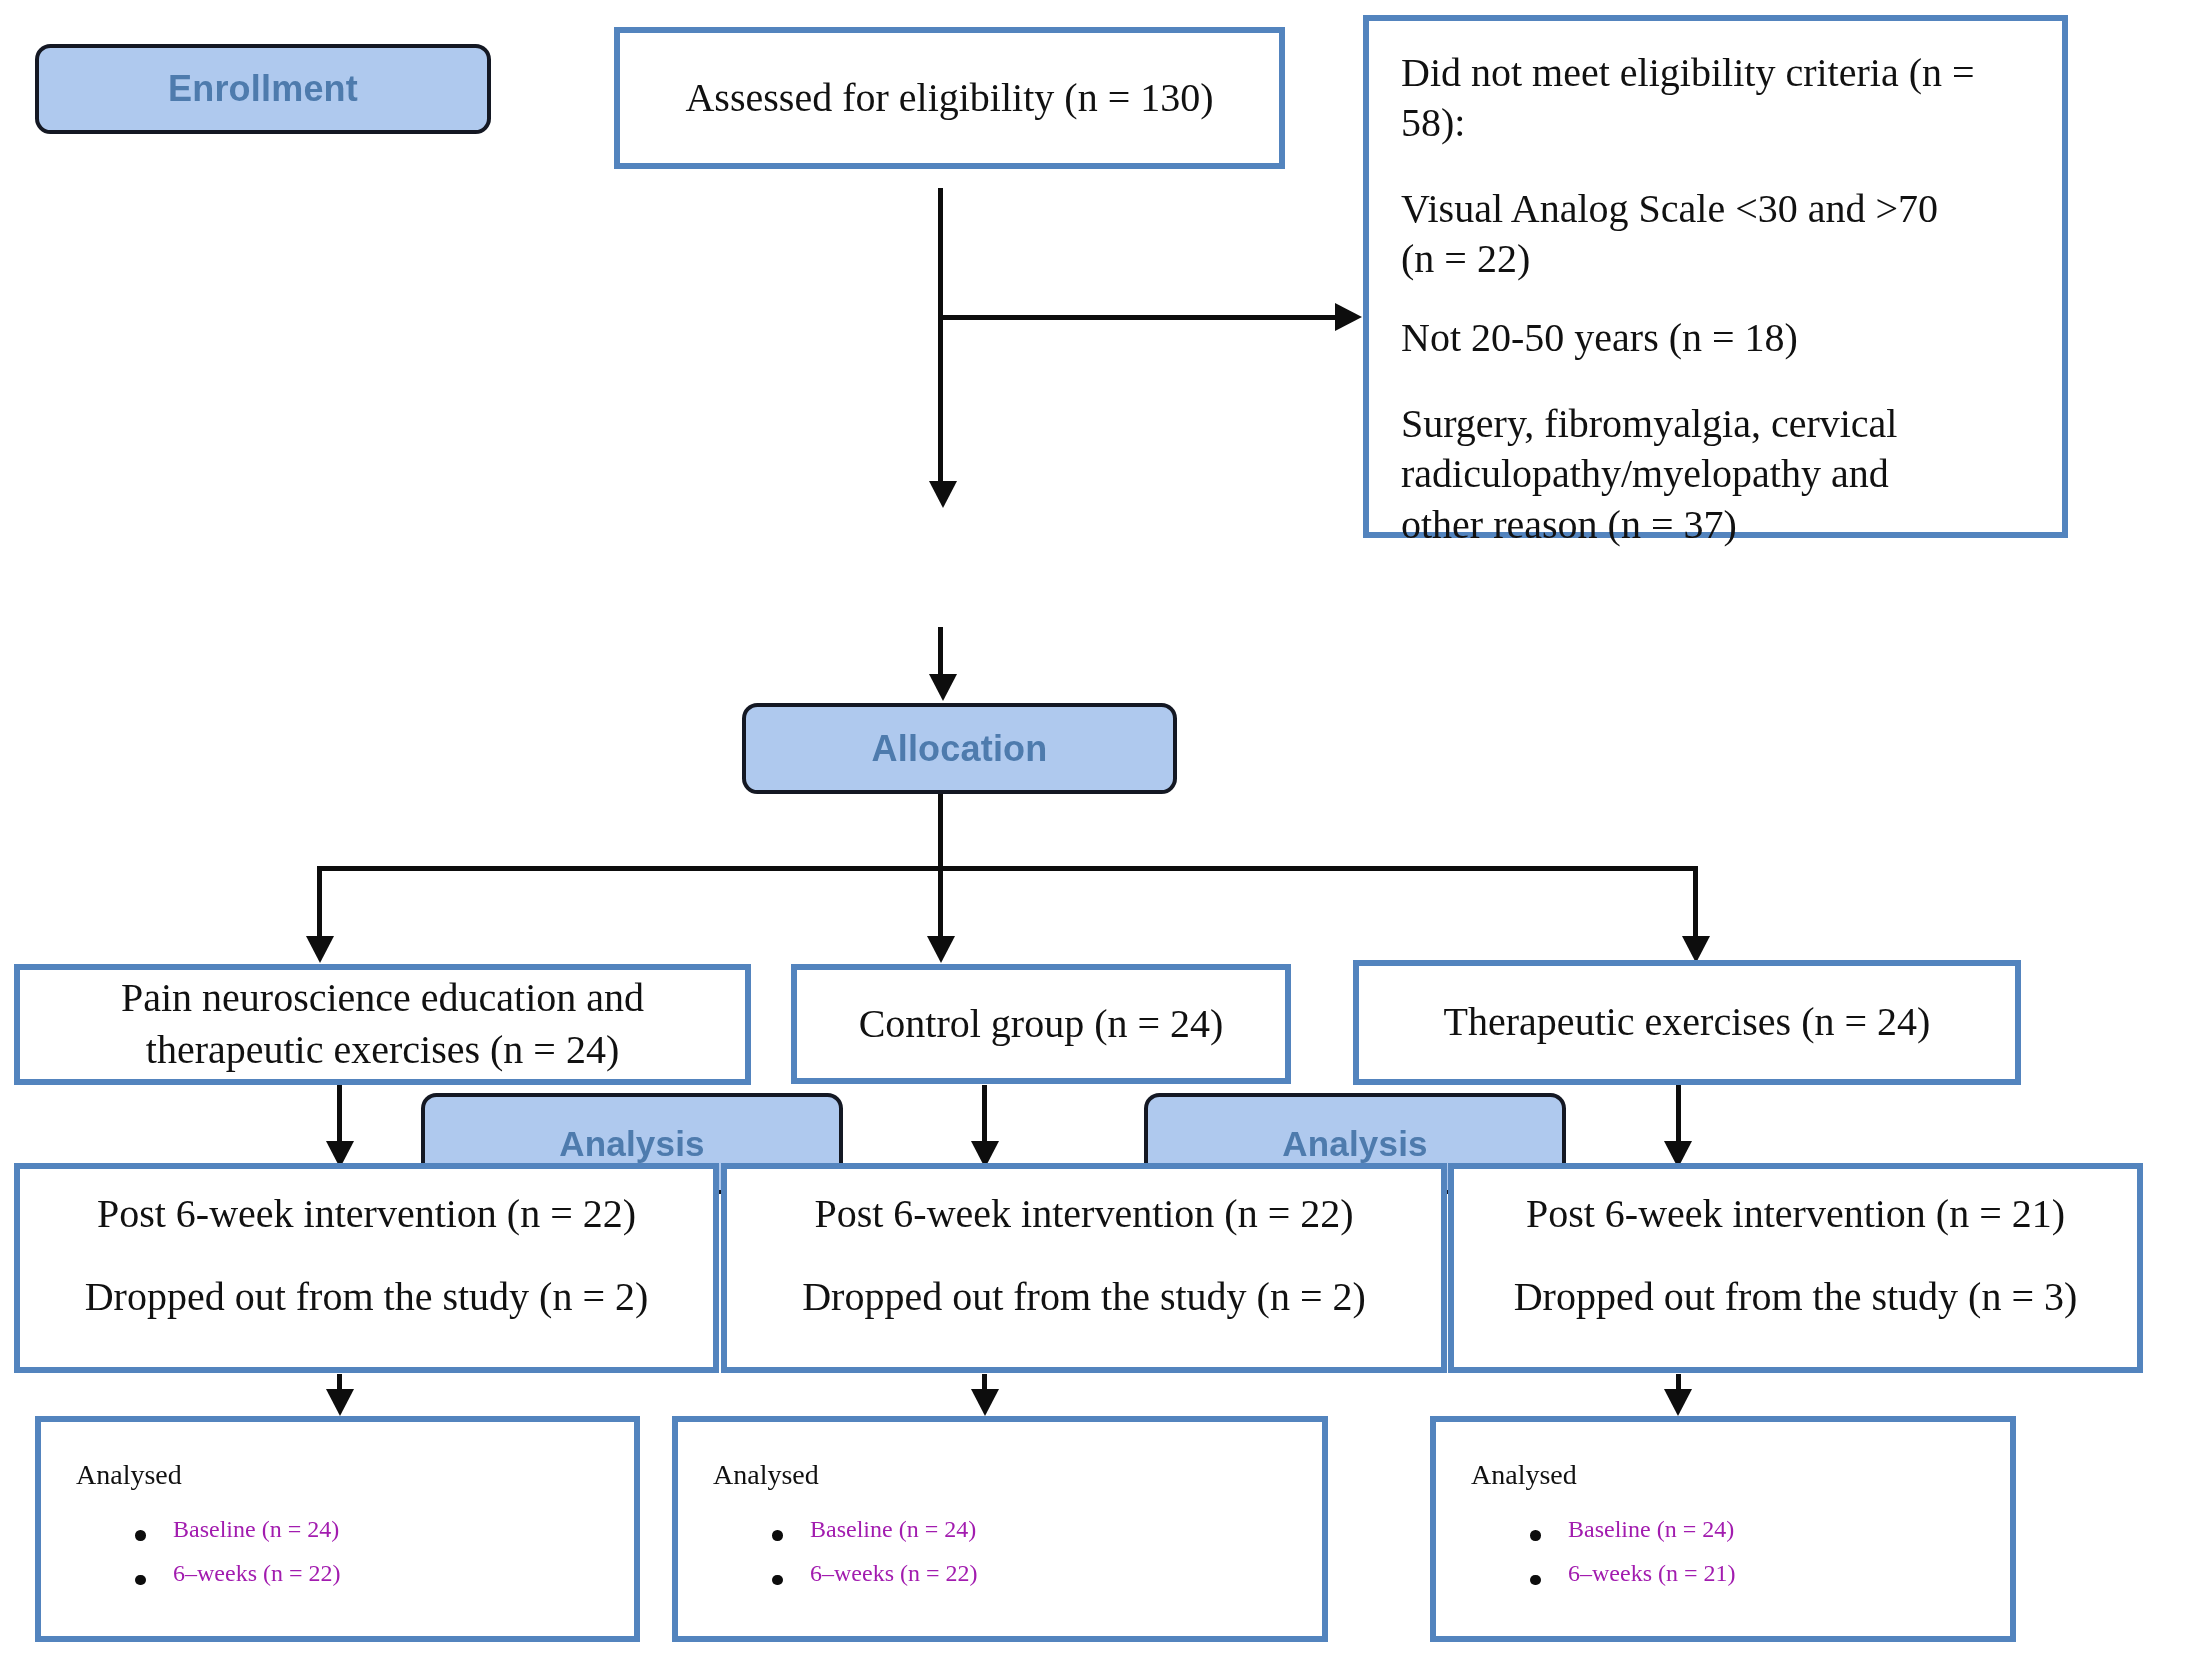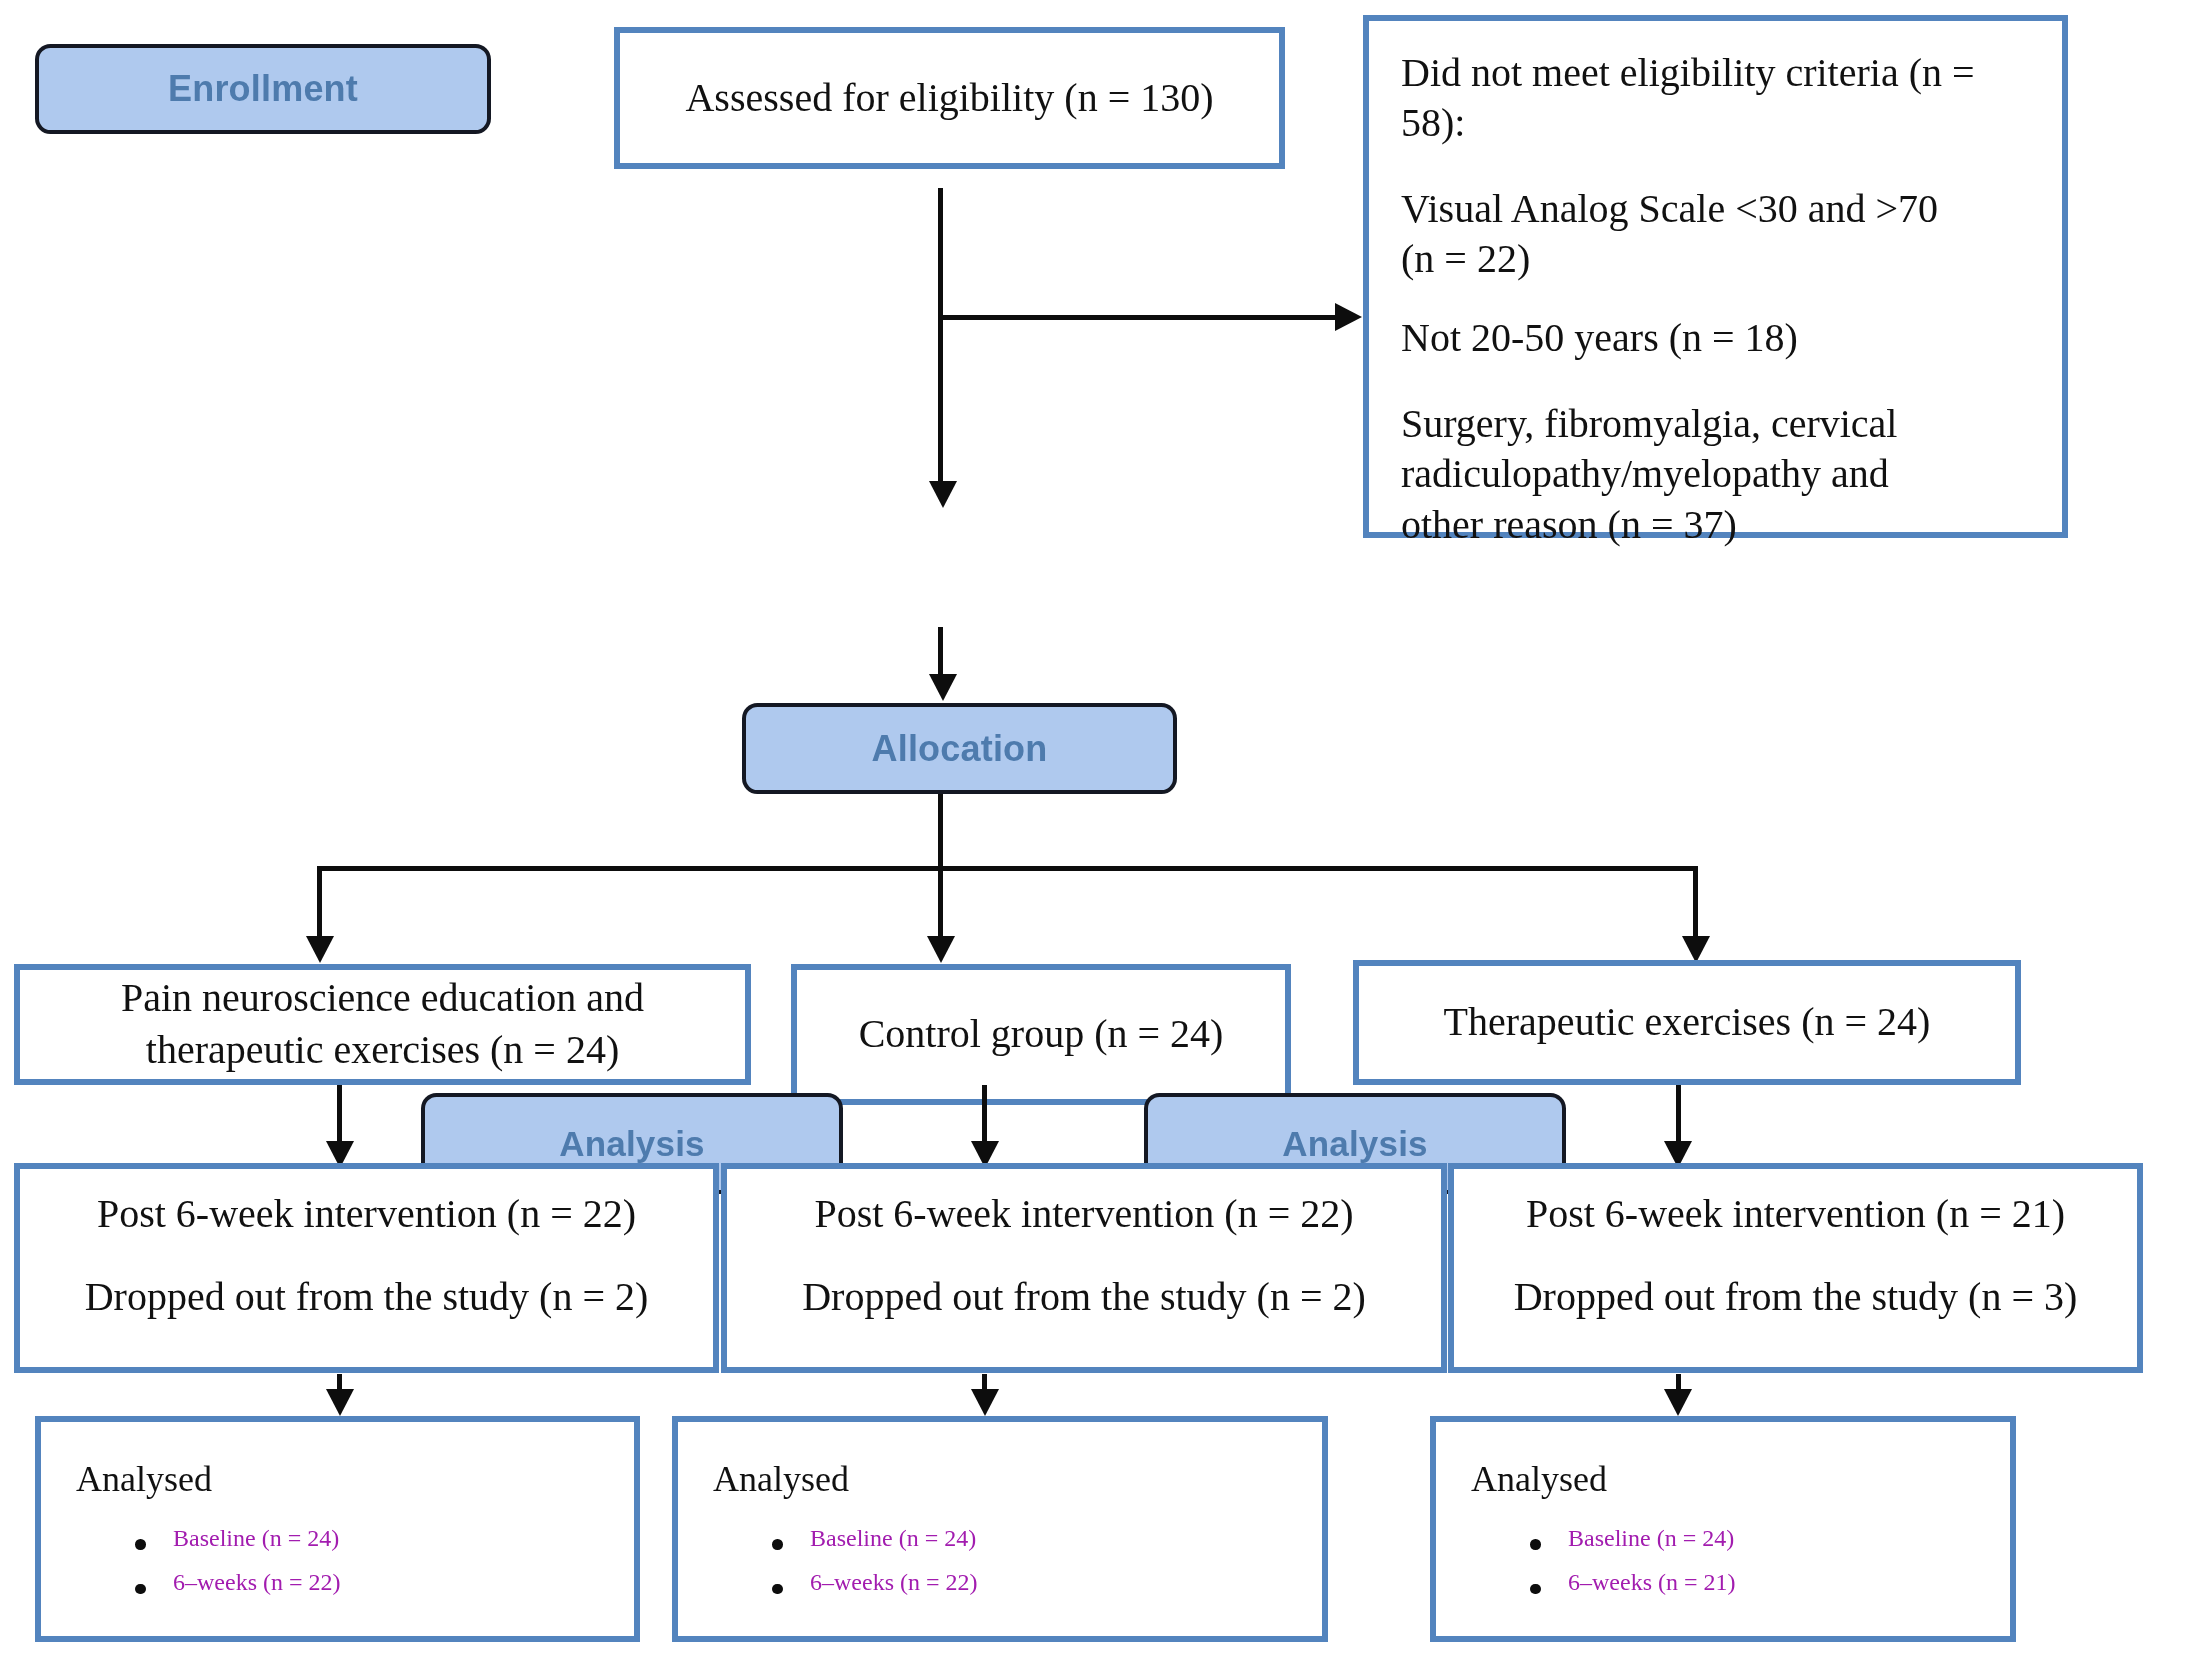--- a/index.html
+++ b/index.html
@@ -46,21 +46,21 @@
     align-items:center;
     justify-content:center;
     font-family:"Liberation Sans", sans-serif;
     font-weight:bold;
     color:#4E7BAD;
     letter-spacing:0.2px;
   }
 
   
   .analysed-title {
-    font-size:36px; color:#111; line-height:1.1;
+    font-size:28px; color:#111; line-height:1.1;
     margin:0 0 25px 0; padding:0; white-space:nowrap;
   }
   ul.bullets { list-style:none; margin:0; padding:0 0 0 97px; }
   ul.bullets li {
     font-size:24px; color:#a21caf; line-height:1.1;
     margin:0 0 18px 0; position:relative; white-space:nowrap;
   }
   ul.bullets li:last-child { margin-bottom:0; }
   ul.bullets li::before {
     content:"";
@@ -133,21 +133,21 @@
   <div class="arrow-down" style="left:927px; top:936px;"></div>
 
   <div class="vline" style="left:1693px; top:866px; height:74px;"></div>
   <div class="arrow-down" style="left:1682px; top:936px;"></div>
 
   <div class="node box tight" style="left:14px; top:964px; width:737px; height:121px;">
     <div class="line">Pain neuroscience education and</div>
     <div class="line">therapeutic exercises (n = 24)</div>
   </div>
 
-  <div class="node box" style="left:791px; top:964px; width:500px; height:141px;">
+  <div class="node box" style="left:791px; top:964px; width:500px; height:120px;">
     <div class="line">Control group (n = 24)</div>
   </div>
 
   <div class="node box" style="left:1353px; top:960px; width:668px; height:125px;">
     <div class="line">Therapeutic exercises (n = 24)</div>
   </div>
 
   <div class="vline" style="left:337px; top:1085px; height:60px;"></div>
   <div class="arrow-down" style="left:326px; top:1141px;"></div>
 

